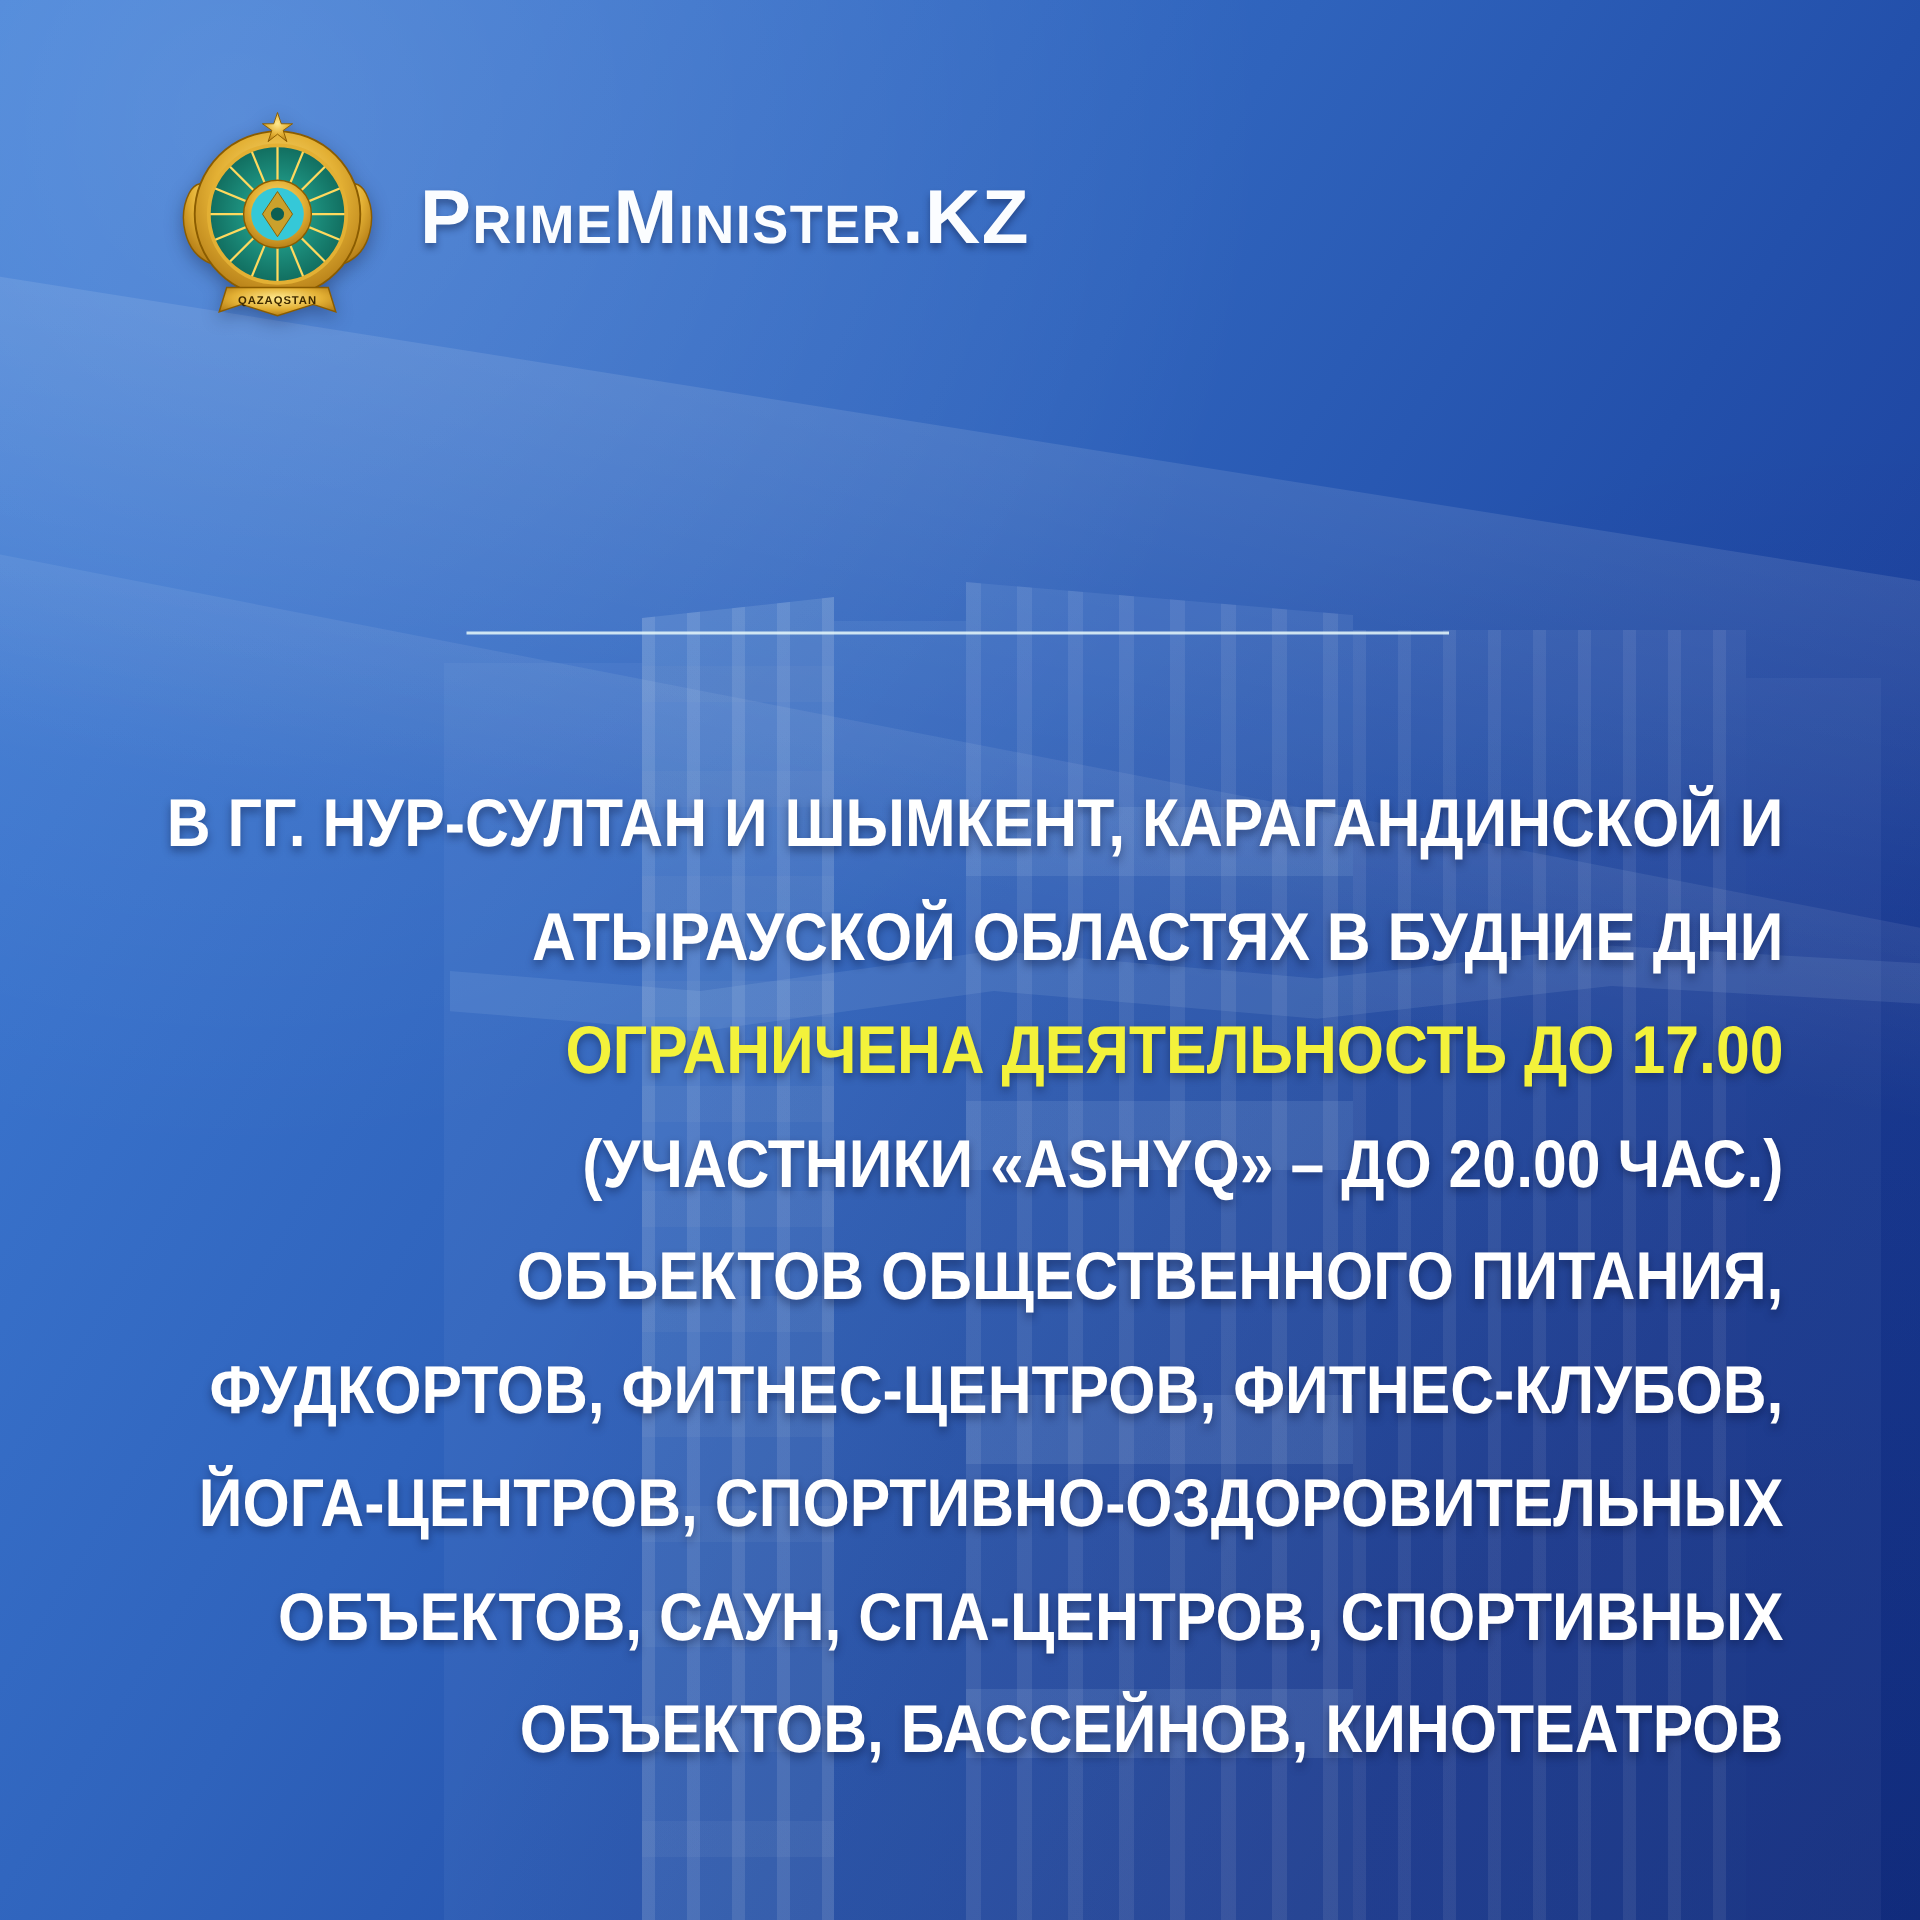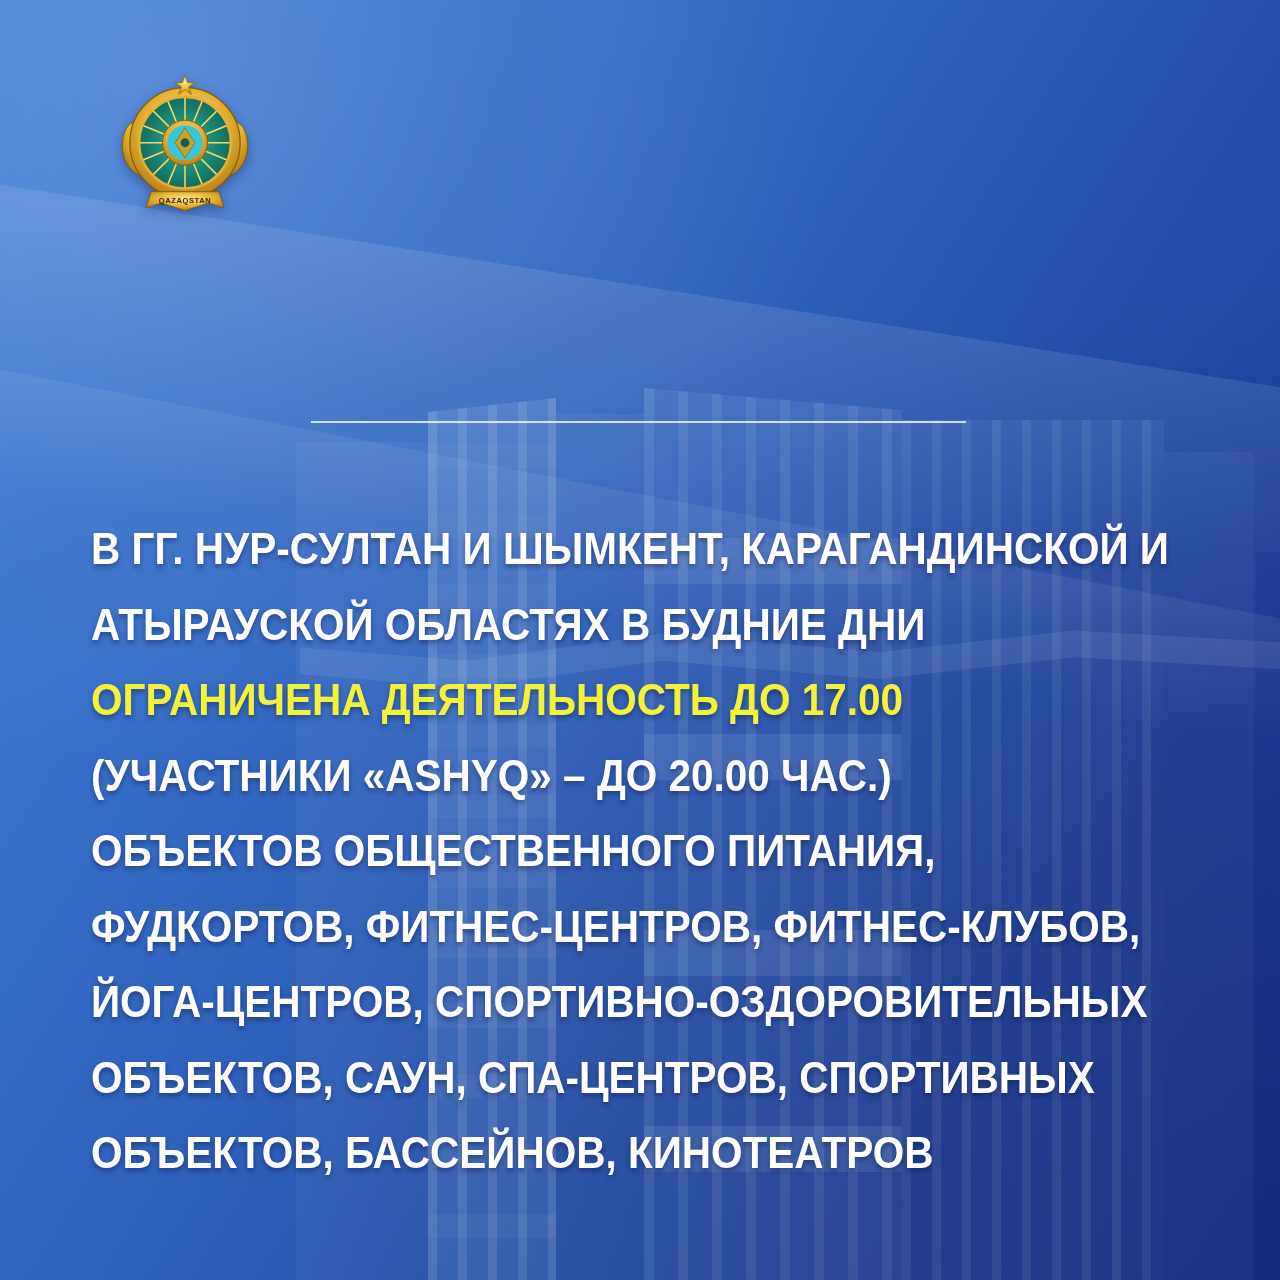--- a/index.html
+++ b/index.html
@@ -65,21 +65,21 @@
     text-align:center;color:#f3f7fc;
     font-size:35px;font-weight:700;line-height:47px;
     text-shadow:0 2px 4px rgba(8,20,60,0.35);
   }
   .subtitle .sline{transform:scaleX(0.93);}
   .divider{
     position:absolute;left:311px;top:421px;width:655px;height:2px;
     background:rgba(230,248,250,0.85);
   }
   
-  .body-lines{position:absolute;left:30px;right:30px;top:511px;text-align:left;}
+  .body-lines{position:absolute;left:30px;right:30px;top:511px;text-align:right;}
   .line{
     font-size:45px;font-weight:700;line-height:75.5px;
     color:#ffffff;white-space:nowrap;
     transform:scaleX(0.90);
     text-shadow:0 3px 6px rgba(5,15,50,0.40);
   }
   .line.yellow{color:#f3f23b;}
 </style>
 </head>
 <body>
@@ -145,20 +145,21 @@
       <circle cx="110" cy="118" r="36" fill="url(#goldG)" stroke="#8a5c00" stroke-width="1.5"></circle>
       <circle cx="110" cy="118" r="28" fill="#35c8d8"></circle>
       <path d="M110,94 L126,118 L110,142 L94,118 Z" fill="#caa12c" stroke="#8a5c00" stroke-width="1"></path>
       <circle cx="110" cy="118" r="7" fill="#0c5f52"></circle>
 
       <path d="M110,10 L114,22 L126,22 L116,29 L120,41 L110,33 L100,41 L104,29 L94,22 L106,22 Z" fill="url(#goldG)" stroke="#8a5c00" stroke-width="1"></path>
 
       <path d="M56,196 L164,196 L172,222 L148,214 L110,226 L72,214 L48,222 Z" fill="url(#goldG)" stroke="#8a5c00" stroke-width="1.5"></path>
       <text x="110" y="214" text-anchor="middle" font-size="12" font-weight="bold" fill="#3e2a00" letter-spacing="1">QAZAQSTAN</text>
     </svg>
+    <div class="wordmark">PrimeMinister.KZ</div>
   </div>
 
 
   <div class="divider"></div>
 
   <div class="body-lines">
     <div class="line">В ГГ. НУР-СУЛТАН И ШЫМКЕНТ, КАРАГАНДИНСКОЙ И</div>
     <div class="line">АТЫРАУСКОЙ ОБЛАСТЯХ В БУДНИЕ ДНИ</div>
     <div class="line yellow">ОГРАНИЧЕНА ДЕЯТЕЛЬНОСТЬ ДО 17.00</div>
     <div class="line">(УЧАСТНИКИ «ASHYQ» – ДО 20.00 ЧАС.)</div>

